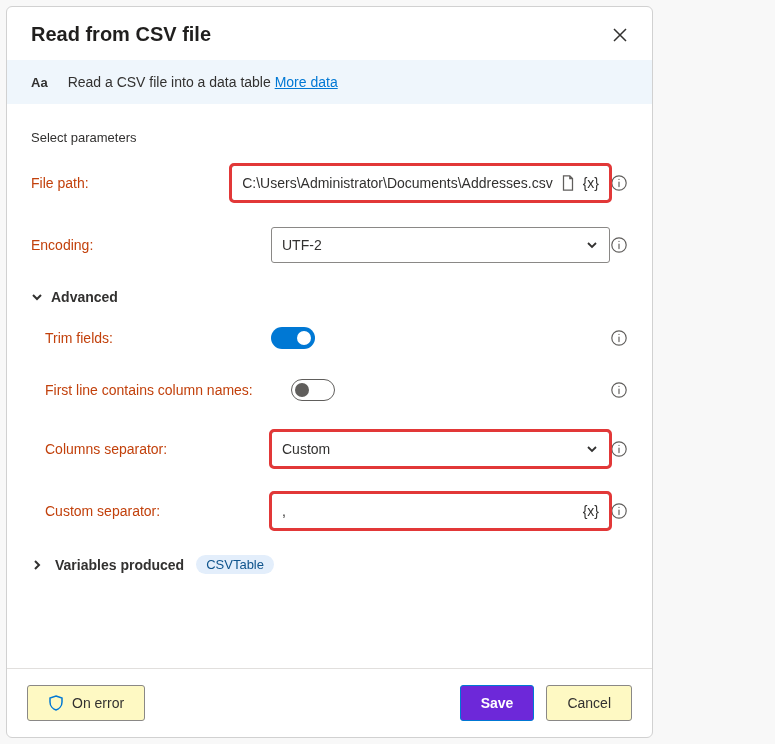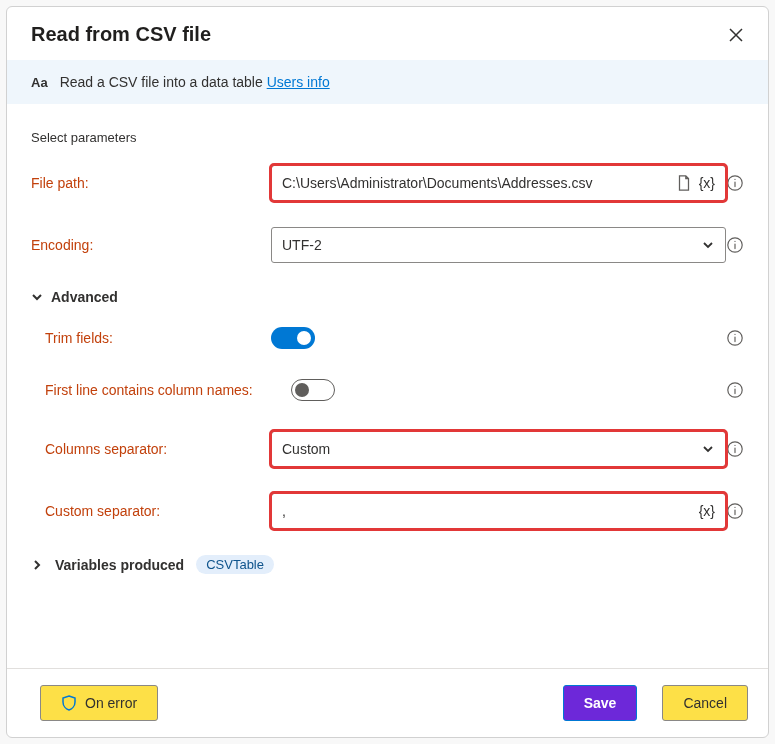--- a/index.html
+++ b/index.html
@@ -9,21 +9,21 @@
       color: #323130;
       background: #f8f8f8;
       width: 775px;
       height: 744px;
       padding: 6px;
     }
     .dialog {
       background: #fff;
       border: 1px solid #d1d1d1;
       border-radius: 6px;
-      width: 763px;
+      width: 647px;
       height: 732px;
       display: flex;
       flex-direction: column;
       position: relative;
     }
     .dialog-header {
       display: flex;
       justify-content: space-between;
       align-items: center;
       padding: 16px 24px 14px 24px;
@@ -37,21 +37,21 @@
       width: 16px; height: 16px;
       stroke: #323130;
       stroke-width: 1.5;
       cursor: pointer;
     }
     .info-banner {
       background: #eff6fc;
       padding: 14px 24px;
       display: flex;
       align-items: center;
-      gap: 12px;
+      gap: 20px;
       font-size: 14px;
     }
     .banner-icon {
       font-weight: 600;
       font-size: 13px;
       color: #323130;
     }
     .more-link {
       color: #0078d4;
       text-decoration: underline;
@@ -193,24 +193,23 @@
       height: 36px;
       padding: 0 20px;
       border-radius: 3px;
       font-size: 14px;
       cursor: pointer;
       display: inline-flex;
       align-items: center;
       gap: 8px;
     }
     .btn-outline {
-      background: #fde047;
+      background: #fef9c3;
       border: 1px solid #8a8886;
       color: #323130;
-      margin-left: 13px;
     }
     .btn-primary {
       background: #6d28d9;
       border: 1px solid #0078d4;
       color: #fff;
       font-weight: 600;
     }
     .spacer { flex: 1; }
     .shield { width: 16px; height: 16px; stroke: #0078d4; fill: none; stroke-width: 1.5; }
     .tr-row { margin-bottom: 30px; }
@@ -224,21 +223,21 @@
     <div class="dialog-title">Read from CSV file</div>
     <svg class="close-x" viewBox="0 0 16 16">
       <path d="M2 2 L14 14 M14 2 L2 14"></path>
     </svg>
   </div>
 
   <div class="info-banner">
     <span class="banner-icon">Aa</span>
     <span>
       <span>Read a CSV file into a data table</span>
-      <span class="more-link">Users info</span>
+      <span class="more-link">More data</span>
     </span>
   </div>
 
   <div class="params-section">
     <div class="section-heading">Select parameters</div>
 
     <div class="param-row">
       <div class="param-label">File path:</div>
       <div class="param-control">
         <div class="input-box highlight">

